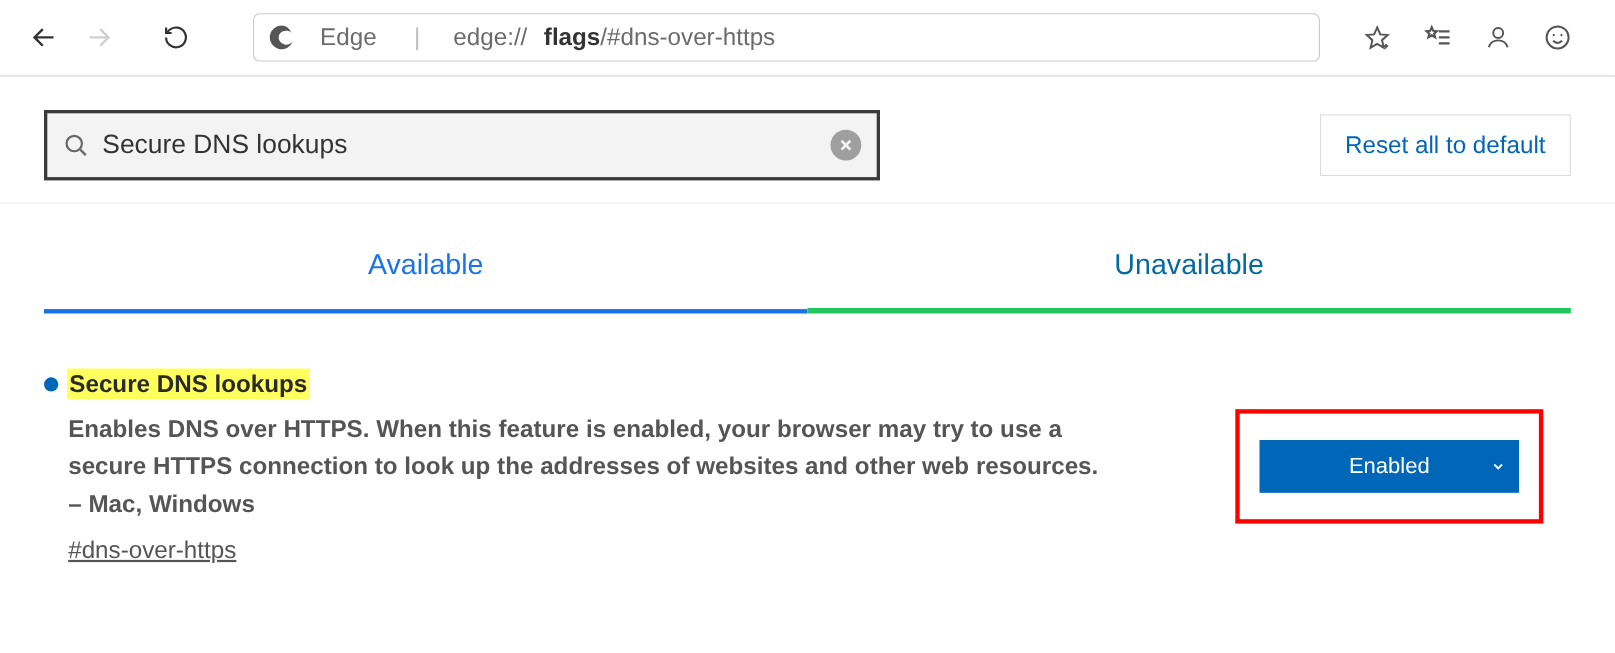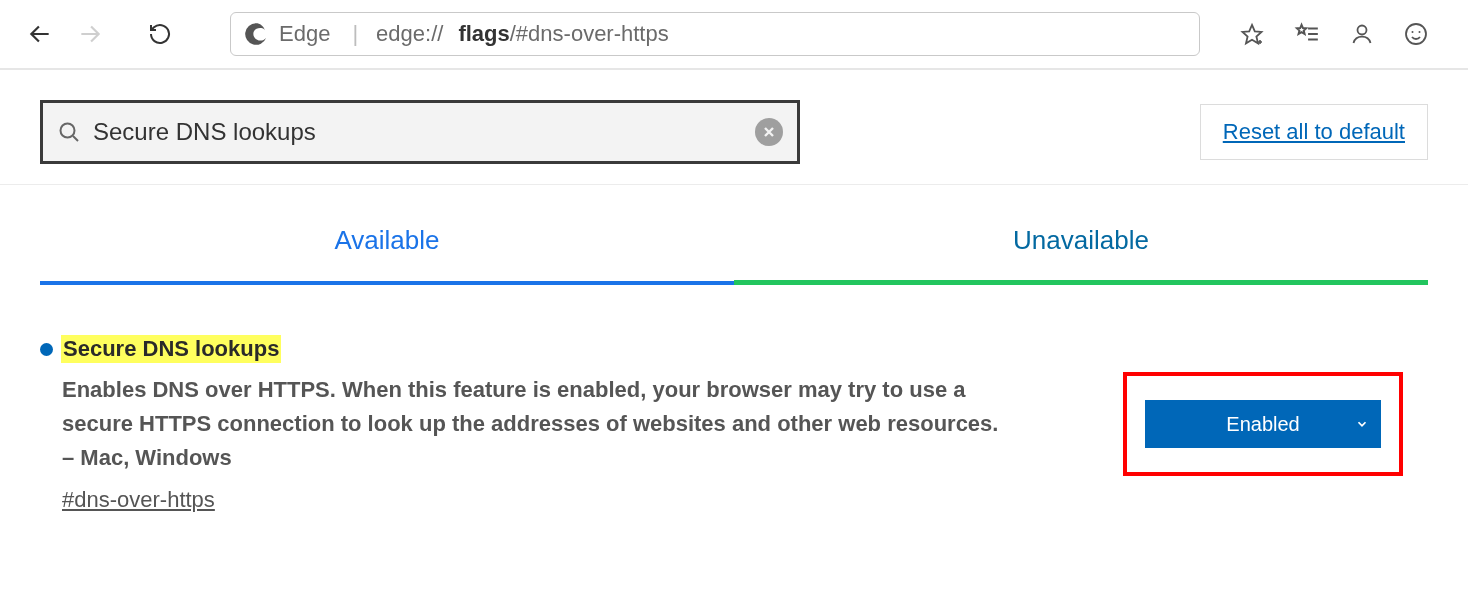--- a/index.html
+++ b/index.html
@@ -2,35 +2,35 @@
 <html><head>
   <meta charset="utf-8">
   <style>
     * { box-sizing: border-box; margin: 0; padding: 0; }
     body { font-family: "Segoe UI", Arial, sans-serif; background: #fff; width: 1468px; }
 
     
     .toolbar { height: 70px; display: flex; align-items: center; border-bottom: 2px solid #e6e6e6; padding: 0 20px; gap: 10px; }
     .tb-btn { width: 40px; height: 40px; display: flex; align-items: center; justify-content: center; color: #555; }
     .tb-btn.disabled { color: #bdbdbd; }
-    .addr { flex: 1; display: flex; align-items: center; height: 44px; border: 1px solid #c9c9c9; border-radius: 6px; margin-left: 40px; margin-right: 10px; padding: 0 12px; gap: 10px; color: #6b6b6b; font-size: 22px; }
+    .addr { flex: 1; display: flex; align-items: center; height: 44px; border: 1px solid #c9c9c9; border-radius: 6px; margin-left: 40px; margin-right: 10px; padding: 0 12px; gap: 22px; color: #6b6b6b; font-size: 22px; }
     .addr .edge-label { color: #6b6b6b; margin-right: 4px; font-size: 22px; }
     .addr .sep { color: #bdbdbd; margin: 0 8px; }
     .addr .url-proto { color: #6b6b6b; }
     .addr .url-bold { color: #333; font-weight: 600; margin-left: 15px; }
     .rt-icons { display: flex; gap: 30px; align-items: center; padding-right: 20px; padding-left: 20px;}
 
     
     .search-row { display: flex; align-items: center; padding: 30px 40px 20px 40px; border-bottom: 1px solid #ececec; }
     .searchbox { width: 760px; height: 64px; border: 3px solid #3a3a3a; background: #f3f3f3; display: flex; align-items: center; padding: 0 14px; }
     .searchbox .search-icon { margin-right: 12px; color: #666; }
     .searchbox input { flex: 1; border: none; background: transparent; font-size: 24px; color: #333; outline: none; font-family: inherit;}
     .searchbox .clearbtn { width: 28px; height: 28px; border-radius: 50%; background: #9f9f9f; color: #f3f3f3; display: flex; align-items: center; justify-content: center; font-size: 16px; font-weight: bold;}
     .reset-wrap { margin-left: auto; }
-    .reset-btn { border: 1px solid #dcdcdc; padding: 14px 22px; font-size: 22px; color: #0067b8; background: #fff; text-decoration: underline; }
+    .reset-btn { border: 1px solid #dcdcdc; padding: 14px 22px; font-size: 22px; color: #0067b8; background: #fff; }
 
     
     .tabs-area { padding: 40px 40px 0 40px; }
     .tabs { display: flex; }
     .tab { flex: 1; text-align: center; font-size: 26px; padding: 0 0 24px 0; }
     .tab.active { color: #1a73e8; border-bottom: 4px solid #1a73e8; }
     .tab.inactive { color: #0369a1; border-bottom: 5px solid #22c55e; }
 
     
     .flag-area { padding: 50px 40px 0 40px; display: flex; gap: 20px; font-size: 22px; color: #444; }

